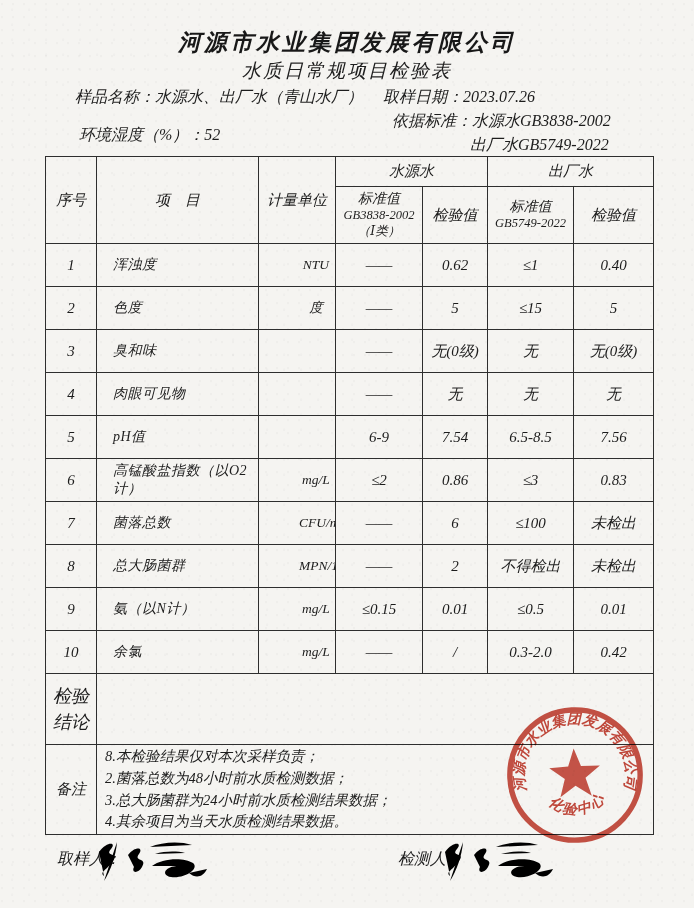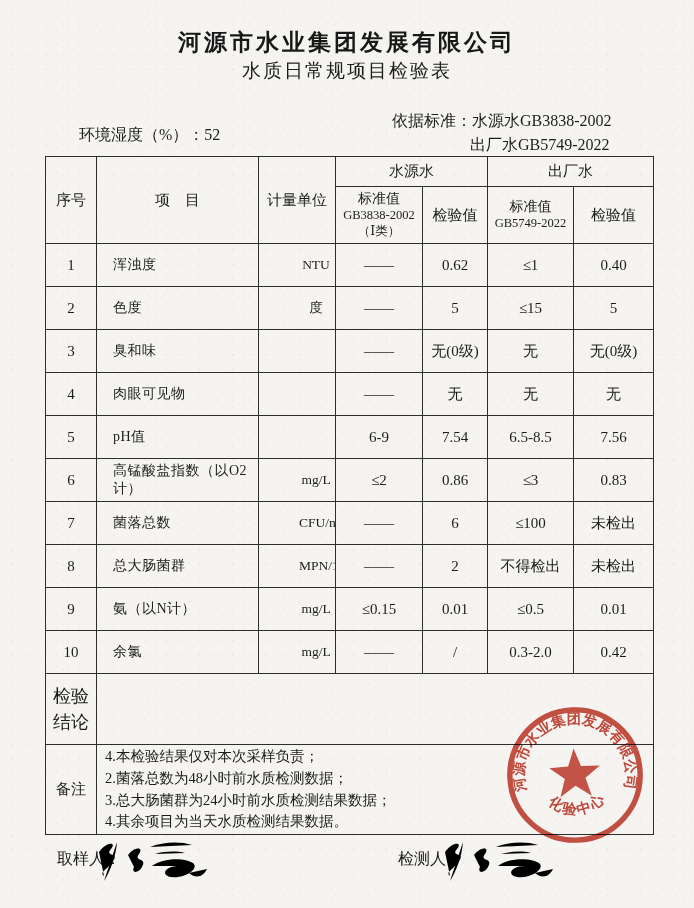--- a/index.html
+++ b/index.html
@@ -11,20 +11,21 @@
     position: relative;
     overflow: hidden;
   }
   .page {
     position: absolute; inset: 0;
     background:
       radial-gradient(circle at 18% 32%, rgba(120,120,120,0.05) 0 1px, transparent 1.5px),
       radial-gradient(circle at 71% 64%, rgba(120,120,120,0.04) 0 1px, transparent 1.5px),
       #f5f4f1;
     background-size: 11px 13px, 17px 15px, auto;
+    font-style: italic;
   }
   .title {
     position: absolute; top: 27px; left: 0; width: 100%;
     text-align: center; font-size: 23px; font-weight: bold;
     letter-spacing: 3px; color: #181818;
   }
   .subtitle {
     position: absolute; top: 58px; left: 0; width: 100%;
     text-align: center; font-size: 19px; letter-spacing: 2px; color: #1d1d1d;
   }
@@ -63,20 +64,22 @@
   .stamp text { font-family: "Liberation Serif", "DejaVu Serif", serif; font-weight: bold; }
 </style>
 </head>
 <body>
 
 <div class="page">
 
   <div class="title">河源市水业集团发展有限公司</div>
   <div class="subtitle">水质日常规项目检验表</div>
 
+  <div class="info-chunk" style="left:75px; top:87px;"><span>样品名称：</span><span>水源水、出厂水（青山水厂）</span></div>
+  <div class="info-chunk" style="left:383px; top:87px;"><span>取样日期：</span><span>2023.07.26</span></div>
   <div class="info-chunk" style="left:368px; top:111px;margin-left:24px;"><span>依据标准：</span><span>水源水GB3838-2002</span></div>
   <div class="info-chunk" style="left:79px; top:125px;"><span>环境湿度（%）：</span><span>52</span></div>
   <div class="info-chunk" style="left:470px; top:135px;"><span>出厂水GB5749-2022</span></div>
 
   <div class="tbl-wrap">
     <table>
       <colgroup>
         <col style="width:51px">
           <col style="width:162px">
           <col style="width:77px">
@@ -201,21 +204,21 @@
       <tr class="concl">
         <td>
           <div class="concl-label">检验</div>
           <div class="concl-label">结论</div>
         </td>
         <td colspan="6"></td>
       </tr>
       <tr class="rmk">
         <td>备注</td>
         <td colspan="6" class="rmk-body">
-          <div>4.本检验结果仅对本次采样负责；</div>
+          <div>8.本检验结果仅对本次采样负责；</div>
           <div>2.菌落总数为48小时前水质检测数据；</div>
           <div>3.总大肠菌群为24小时前水质检测结果数据；</div>
           <div>4.其余项目为当天水质检测结果数据。</div>
         </td>
       </tr>
     </tbody>
       </table>
   </div>
 
   <div class="footer-label" style="left:57px; top:849px;">取样人：</div>

